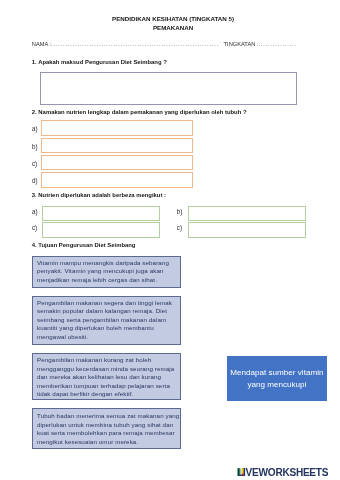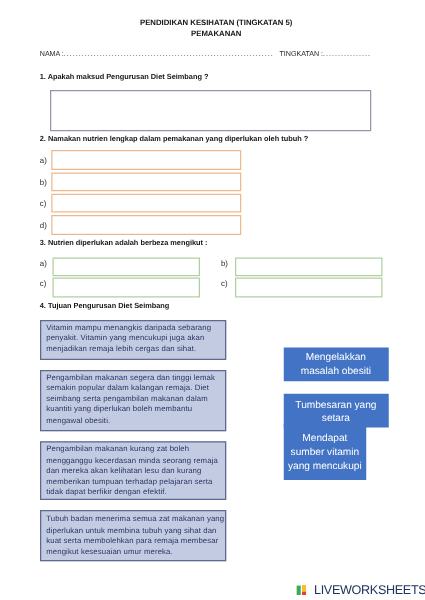--- a/index.html
+++ b/index.html
@@ -36,21 +36,21 @@
         border:0.85px solid #5c6a92;color:#27355e;font-size:6.2px;
         letter-spacing:0.1px;line-height:8.6px;padding:1.9px 0.5px 0 3.8px;}
 
   .ans{position:absolute;box-sizing:border-box;background:#4373c4;
        color:#ffffff;font-size:8.1px;line-height:11.2px;text-align:center;
        display:flex;align-items:center;justify-content:center;
        padding:0 2.8px;}
 
   .brand{position:absolute;left:237.2px;top:468.2px;height:10px;}
   .brand .bmark{position:absolute;left:0;top:-0.6px;width:8.2px;height:8.2px;}
-  .brand .btext{position:absolute;left:14px;top:0;font-weight:normal;
+  .brand .btext{position:absolute;left:0;top:0;font-weight:bold;
                 font-size:10.1px;line-height:10.1px;
                 color:#22345f;letter-spacing:-0.27px;white-space:nowrap;}
 </style>
 </head>
 <body>
 
 <div class="page">
 
   <div class="title t1">PENDIDIKAN KESIHATAN (TINGKATAN 5)</div>
   <div class="title t2">PEMAKANAN</div>
@@ -103,16 +103,14 @@
     <div class="rowlabel" style="left:176.8px;top:209px;">b)</div>
     <div class="inbox green" style="left:188.1px;top:205.8px;width:117.5px;height:15.6px;"></div>
     <div class="rowlabel" style="left:31.9px;top:225.1px;">c)</div>
     <div class="inbox green" style="left:42px;top:222.2px;width:117.7px;height:15.6px;"></div>
     <div class="rowlabel" style="left:176.8px;top:225.1px;">c)</div>
     <div class="inbox green" style="left:188.1px;top:222.2px;width:117.5px;height:15.6px;"></div>
     <div class="stmt" style="left:32.2px;top:255.9px;width:149px;height:32.2px;padding-top:1.9px;">Vitamin mampu menangkis daripada sebarang penyakit. Vitamin yang mencukupi juga akan menjadikan remaja lebih cergas dan sihat.</div>
     <div class="stmt" style="left:32.2px;top:295.8px;width:149px;height:49.7px;padding-top:1.8px;">Pengambilan makanan segera dan tinggi lemak semakin popular dalam kalangan remaja. Diet seimbang serta pengambilan makanan dalam kuantiti yang diperlukan boleh membantu mengawal obesiti.</div>
     <div class="stmt" style="left:32.2px;top:352.9px;width:149px;height:47.4px;padding-top:2.2px;">Pengambilan makanan kurang zat boleh mengganggu kecerdasan minda seorang remaja dan mereka akan kelihatan lesu dan kurang memberikan tumpuan terhadap pelajaran serta tidak dapat berfikir dengan efektif.</div>
     <div class="stmt" style="left:32.2px;top:407.6px;width:149px;height:41px;padding-top:3.5px;">Tubuh badan menerima semua zat makanan yang diperlukan untuk membina tubuh yang sihat dan kuat serta membolehkan para remaja membesar mengikut kesesuaian umur mereka.</div>
-    <div class="ans" style="left:226.9px;top:277.9px;width:83.7px;height:26.8px;">Mengelakkan masalah obesiti</div>
-    <div class="ans" style="left:226.9px;top:315.2px;width:83.7px;height:27.3px;">Tumbesaran yang setara</div>
-    <div class="ans" style="left:226.9px;top:339px;width:66px;height:45.3px;">Mendapat sumber vitamin yang mencukupi</div>
+    <div class="ans" style="left:226.9px;top:356px;width:100px;height:45.3px;">Mendapat sumber vitamin yang mencukupi</div>
   </div>
 
 </body></html>

